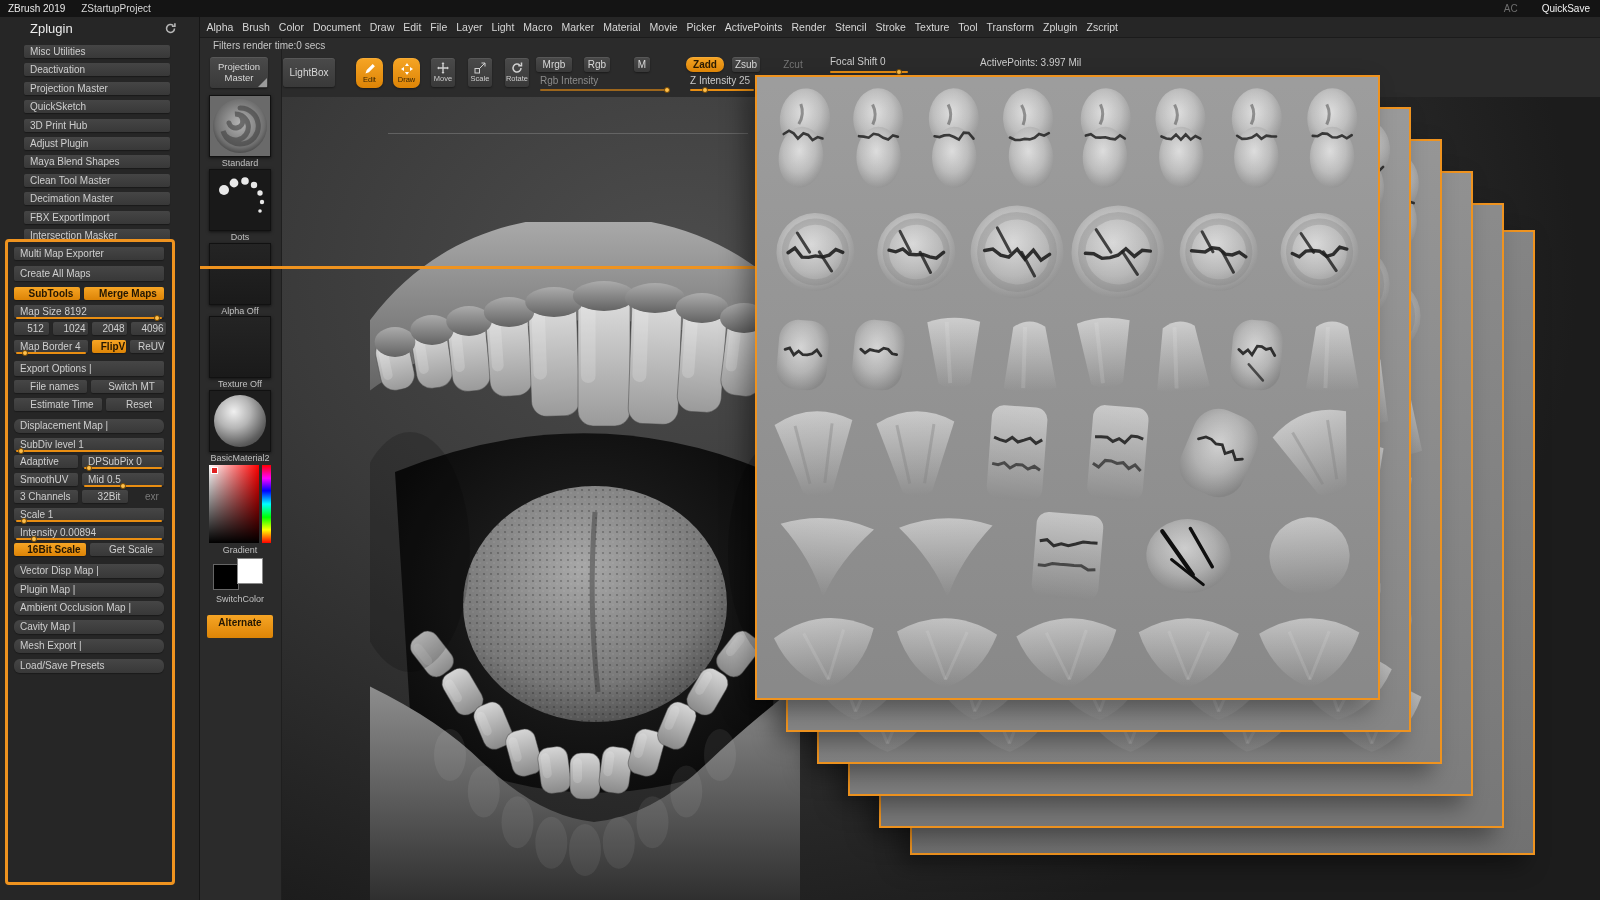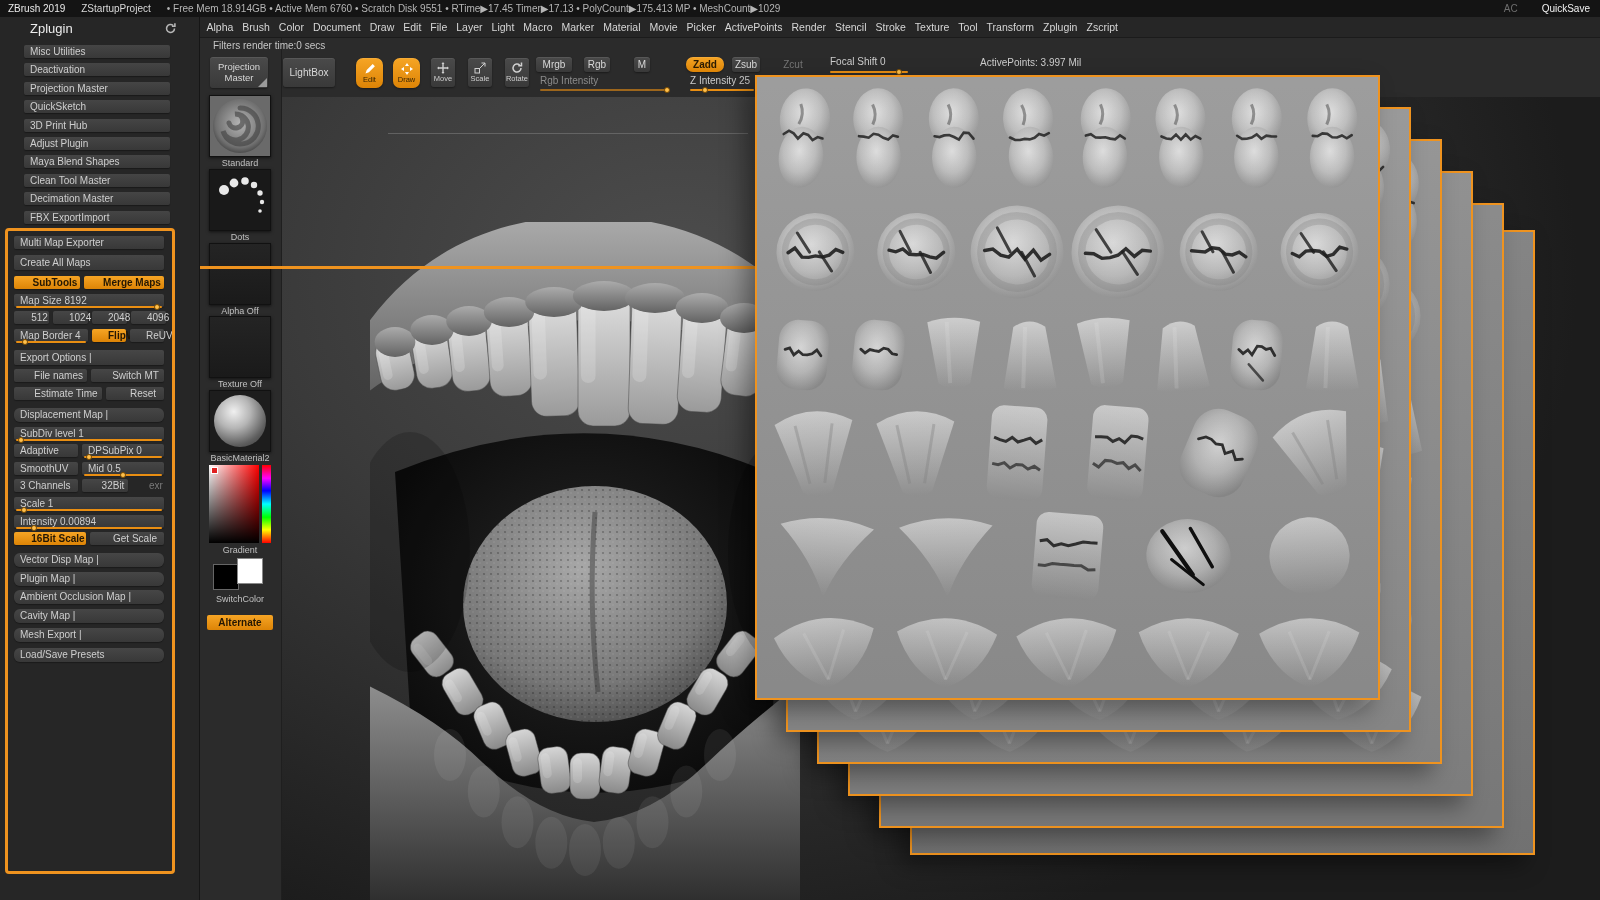--- a/index.html
+++ b/index.html
@@ -28,26 +28,26 @@
   #zpanel{position:absolute;left:0;top:17px;width:200px;height:883px;background:#262626;
     z-index:15;border-right:1px solid #161616;}
   #zpanel .zph-t{position:absolute;left:30px;top:4px;font-size:13px;color:#ececec;}
   #zpanel .zph-icon{position:absolute;right:22px;top:5px;}
   #zp-items{position:absolute;left:24px;top:28px;}
   .zp-item{width:146px;height:13px;margin-bottom:5.4px;background:linear-gradient(#454545,#383838);
     border-radius:2px;font-size:10px;color:#cfcfcf;line-height:13px;padding-left:6px;
     box-shadow:0 1px 1px rgba(0,0,0,0.35);white-space:nowrap;overflow:hidden;}
 
   
-  #mme{position:absolute;left:5px;top:211px;width:170px;height:646px;border:3px solid var(--acc);
+  #mme{position:absolute;left:5px;top:222px;width:170px;height:646px;border:3px solid var(--acc);
     border-radius:4px;background:#262626;padding:5px 0 0 6px;overflow:hidden;}
   .mbar{height:13px;background:linear-gradient(#464646,#383838);border-radius:2px;font-size:10px;
     color:#cfcfcf;line-height:13px;padding-left:6px;box-shadow:0 1px 1px rgba(0,0,0,0.3);
     white-space:nowrap;overflow:visible;margin-bottom:4.6px;position:relative;}
-  .mbar.c{text-align:center;padding-left:16px;}
+  .mbar.c{text-align:center;padding-left:8px;}
   .mbar.on{background:linear-gradient(var(--accB),var(--accD));color:#241703;font-weight:bold;}
   .mbar.dim{background:none;box-shadow:none;color:#7a7a7a;}
   .mbar.pill{border-radius:6px;height:14px;line-height:14px;}
   .h15{height:15px;line-height:15px;}
   .h16{height:16px;line-height:16px;}
   .mrow{display:flex;gap:4px;margin-bottom:4.6px;}
   .mrow .mbar{margin-bottom:0;}
   .w150{width:150px}.w88{width:88px}.w82{width:82px}.w80{width:80px}.w74{width:74px}
   .w73{width:73px}.w72{width:72px}.w66{width:66px}.w64{width:64px}.w58{width:58px}
   .w46{width:46px}.w35{width:35px}.w34{width:34px}.w32{width:32px}
@@ -64,21 +64,21 @@
   .sphere{position:absolute;left:4px;top:4px;width:52px;height:52px;border-radius:50%;
     background:radial-gradient(circle at 38% 32%,#f0f0f0,#b5b5b5 35%,#5e5e5e 70%,#2e2e2e 100%);}
   #grad-pick{position:absolute;left:9px;top:427px;width:62px;height:78px;}
   #grad-sv{position:absolute;left:0;top:0;width:50px;height:78px;
     background:linear-gradient(to top,#000,rgba(0,0,0,0)),linear-gradient(to right,#fff,#f00);}
   #grad-hue{position:absolute;right:0;top:0;width:9px;height:78px;
     background:linear-gradient(#f00,#f0f 17%,#00f 33%,#0ff 50%,#0f0 67%,#ff0 83%,#f00);}
   #grad-chip{position:absolute;left:2px;top:2px;width:7px;height:7px;background:#e02020;border:1px solid #fff;}
   #sw-black{position:absolute;left:13px;top:526px;width:26px;height:26px;background:#000;border:1px solid #666;}
   #sw-white{position:absolute;left:37px;top:520px;width:26px;height:26px;background:#fff;border:1px solid #888;}
-  #alt-btn{position:absolute;left:7px;top:577px;width:66px;height:15px;border-radius:2px;
+  #alt-btn{position:absolute;left:7px;top:577px;width:66px;height:23px;border-radius:2px;
     background:linear-gradient(var(--accB),var(--accD));color:#241703;font-size:10px;
     line-height:15px;text-align:center;font-weight:bold;}
 
   
   #topstrip{position:absolute;left:282px;top:38px;width:1318px;height:59px;background:#2b2b2b;z-index:2;}
   #toolbar-layer{position:absolute;left:0;top:0;width:1600px;height:900px;z-index:6;pointer-events:none;}
   #toolbar-layer > *{pointer-events:auto;}
   .tbtn{position:absolute;background:linear-gradient(#4a4a4a,#393939);border-radius:3px;color:#d8d8d8;
     font-size:10px;text-align:center;box-shadow:0 1px 2px rgba(0,0,0,0.4),inset 0 1px 0 rgba(255,255,255,0.08);}
   .tbtn.orange{background:linear-gradient(var(--accB),var(--accD));color:#2a1a02;border-radius:7px;}
@@ -1176,17 +1176,16 @@
     <div class="mi">Texture</div>
     <div class="mi">Tool</div>
     <div class="mi">Transform</div>
     <div class="mi">Zplugin</div>
     <div class="mi">Zscript</div>
   </div>
 
 <div id="titlebar">
   <span class="app">ZBrush 2019</span>
   <span class="project">ZStartupProject</span>
-  <span class="stats">• Free Mem 18.914GB • Active Mem 6760 • Scratch Disk 9551 • RTime▶17.45 Timer▶17.13 • PolyCount▶175.413 MP • MeshCount▶1029</span>
   <span class="spacer"></span>
   <span class="ac">AC</span>
   <span class="qs">QuickSave</span>
 </div>
 
 </body></html>

